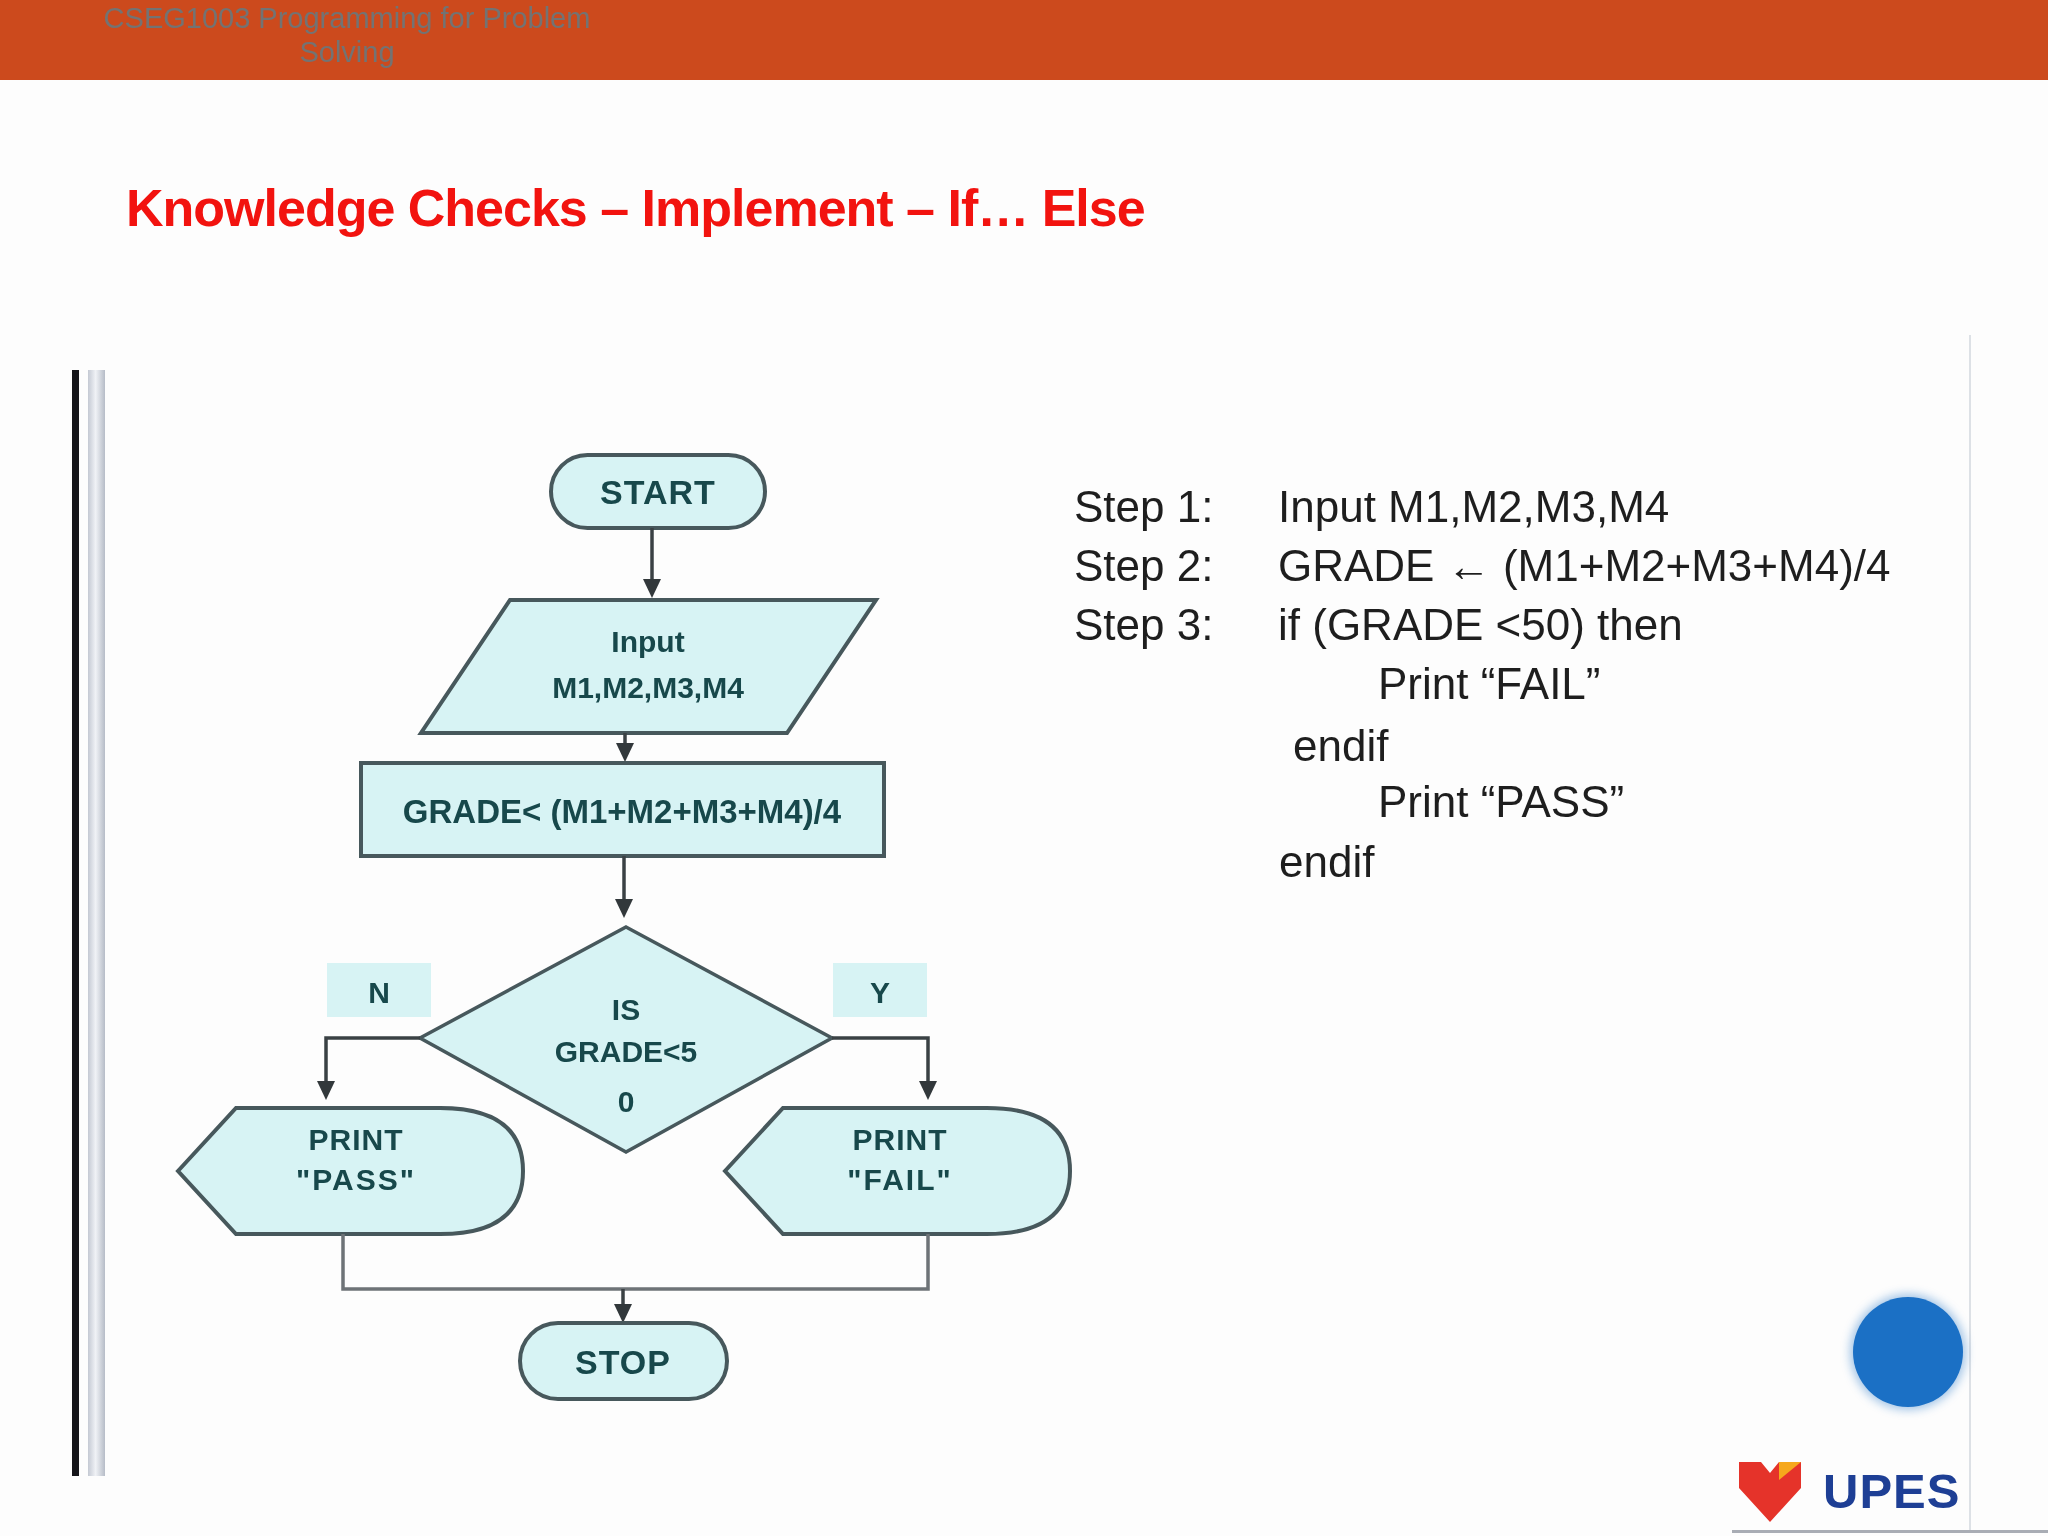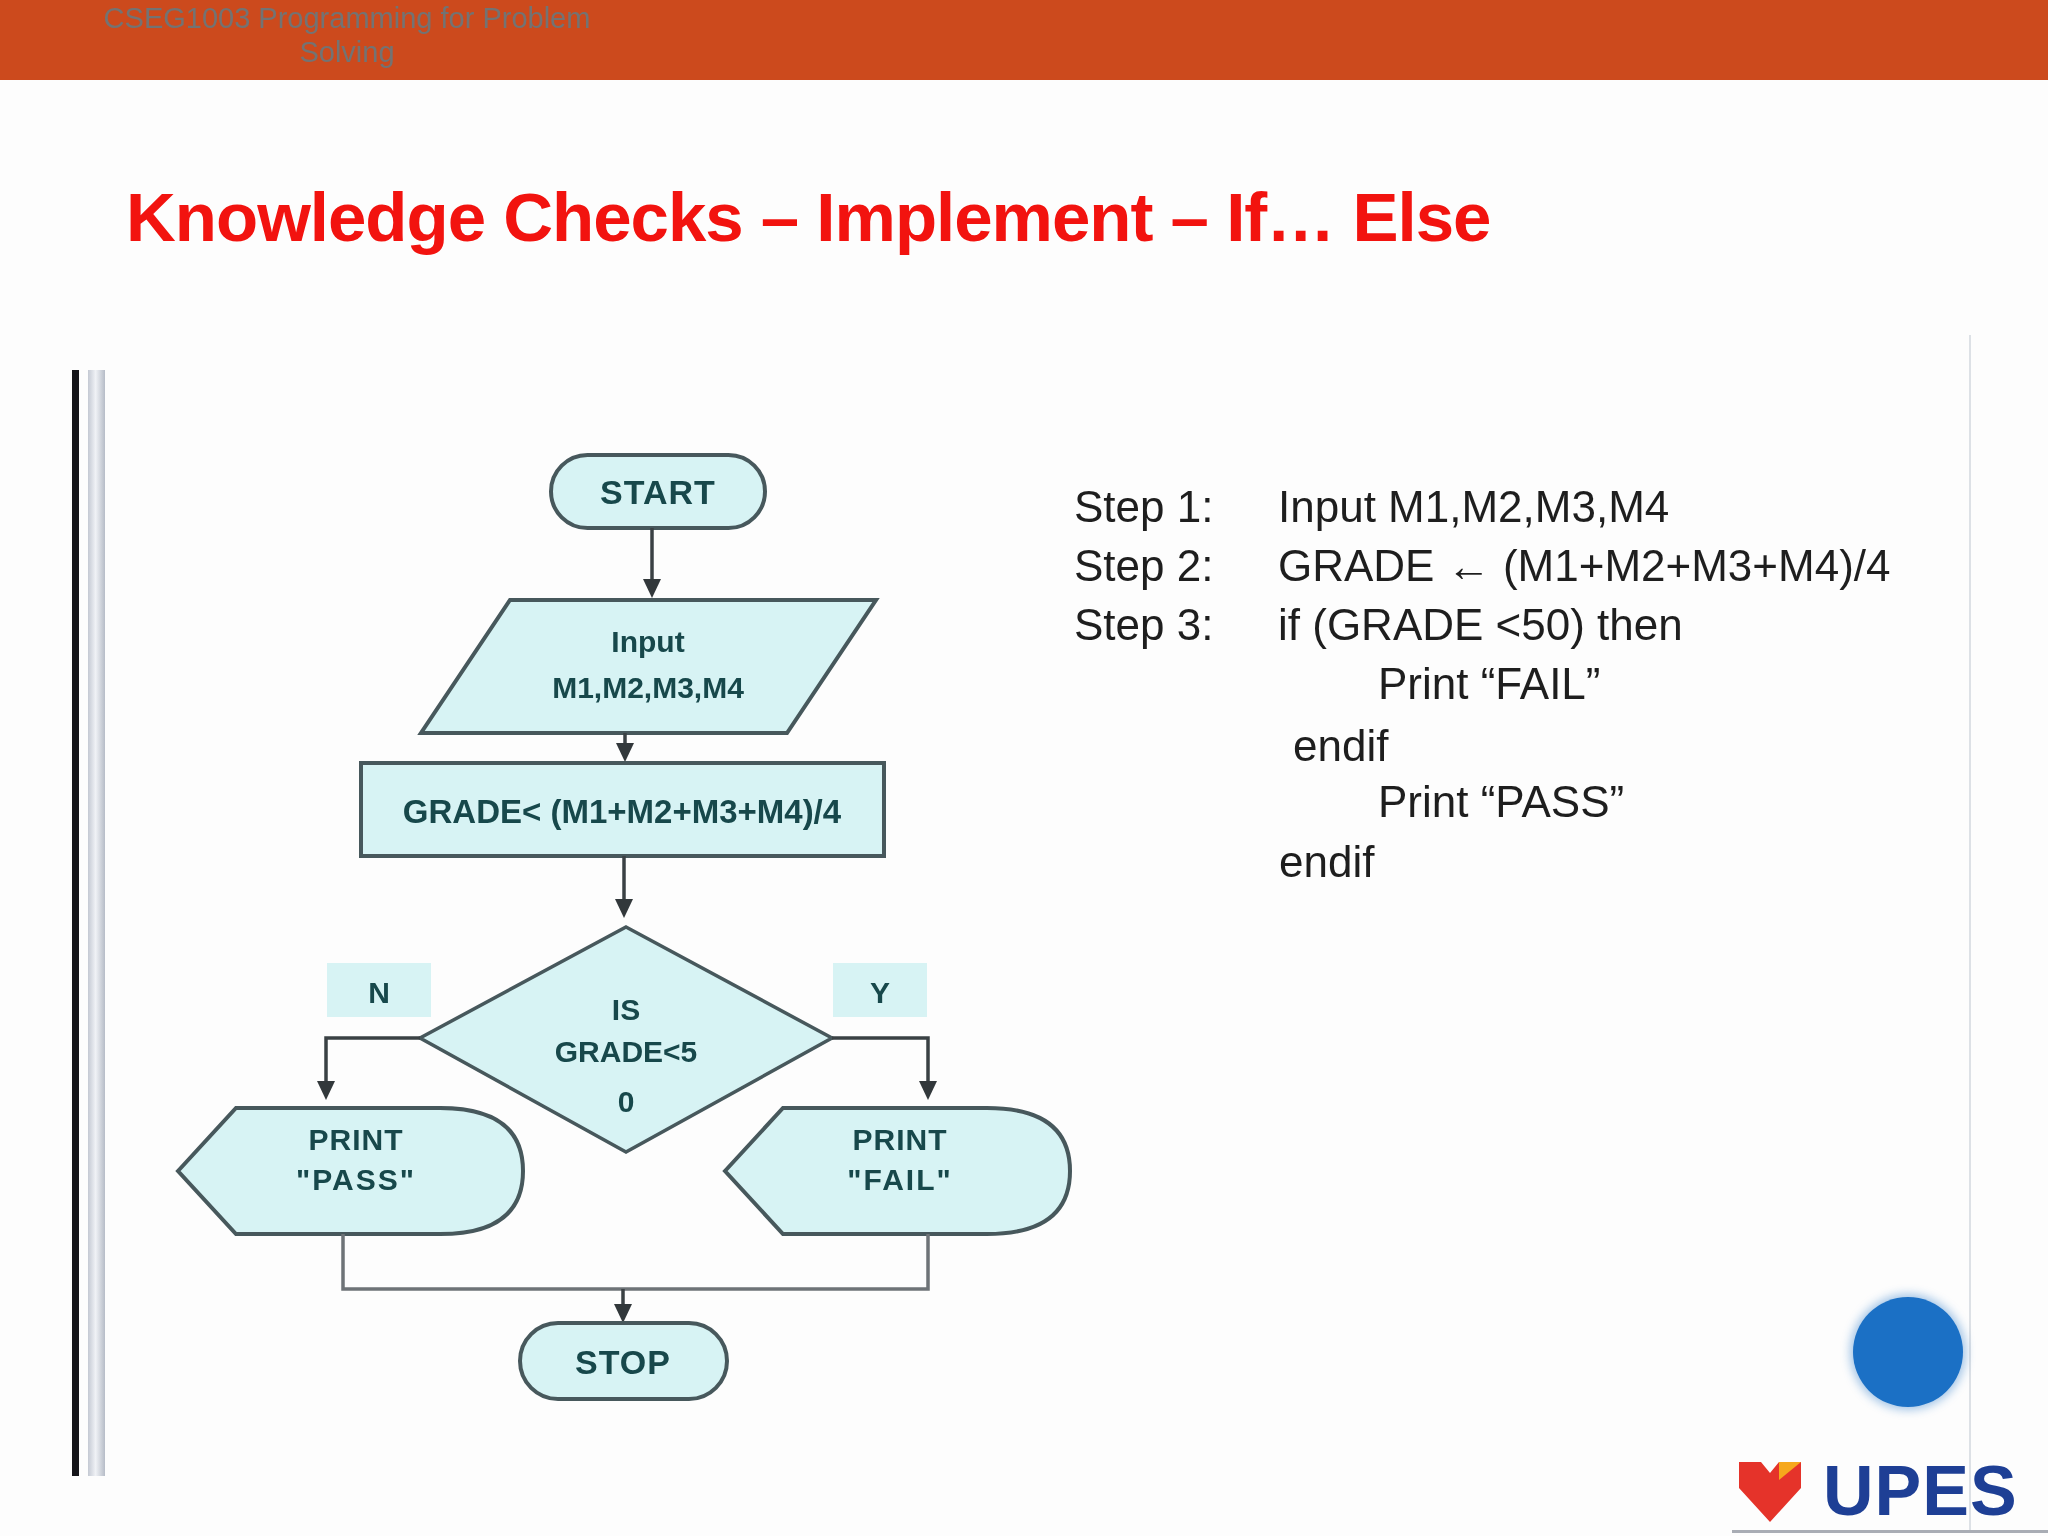--- a/index.html
+++ b/index.html
@@ -9,21 +9,21 @@
   }
   
   .banner{position:absolute;left:0;top:0;width:2048px;height:80px;background:#cc4a1d;}
   .banner-text{
     position:absolute;left:22px;top:1px;width:650px;height:76px;
     color:#737373;font-size:29px;line-height:34px;text-align:center;
   }
   
   .title{
     position:absolute;left:126px;top:178px;width:1850px;
-    color:#f2130f;font-size:69px;font-weight:bold;letter-spacing:-1px;white-space:nowrap;
+    color:#f2130f;font-size:52px;font-weight:bold;letter-spacing:-1px;white-space:nowrap;
   }
   
   .bar-black{position:absolute;left:72px;top:370px;width:7px;height:1106px;background:#15151a;}
   .bar-silver{position:absolute;left:88px;top:370px;width:17px;height:1106px;
     background:linear-gradient(to right,#c4c9d3,#f0f2f6 45%,#b6bcc7);}
   
   .edge-line{position:absolute;left:1969px;top:335px;width:2px;height:1197px;background:#dde1e6;}
   .bottom-line{position:absolute;left:1732px;top:1530px;width:316px;height:3px;background:#a9adb5;}
   
   .pseudo{position:absolute;left:1058px;top:470px;width:960px;height:440px;
@@ -37,21 +37,21 @@
   .shape{fill:#d7f3f4;stroke:#47585c;stroke-width:4;}
   .thin{stroke-width:3.5;}
   .wire{stroke:#3a4144;stroke-width:3.5;fill:none;}
   .wire-gray{stroke:#6e7377;stroke-width:3.5;fill:none;}
   .head{fill:#32383b;stroke:none;}
   
   .cam-dot{position:absolute;left:1853px;top:1297px;width:110px;height:110px;border-radius:50%;
     background:#1b70c5;box-shadow:0 0 10px 3px rgba(27,112,197,0.40);}
   
   .logo{position:absolute;left:1733px;top:1458px;display:flex;align-items:center;gap:16px;}
-  .logo-text{font-size:70px;font-weight:bold;color:#1e3f95;letter-spacing:1px;line-height:64px;}
+  .logo-text{font-size:49px;font-weight:bold;color:#1e3f95;letter-spacing:1px;line-height:64px;}
 </style>
 </head>
 <body>
 
 <div class="slide">
 
   <div class="banner"></div>
   <div class="banner-text">
     <div>CSEG1003 Programming for Problem</div>
     <div>Solving</div>

